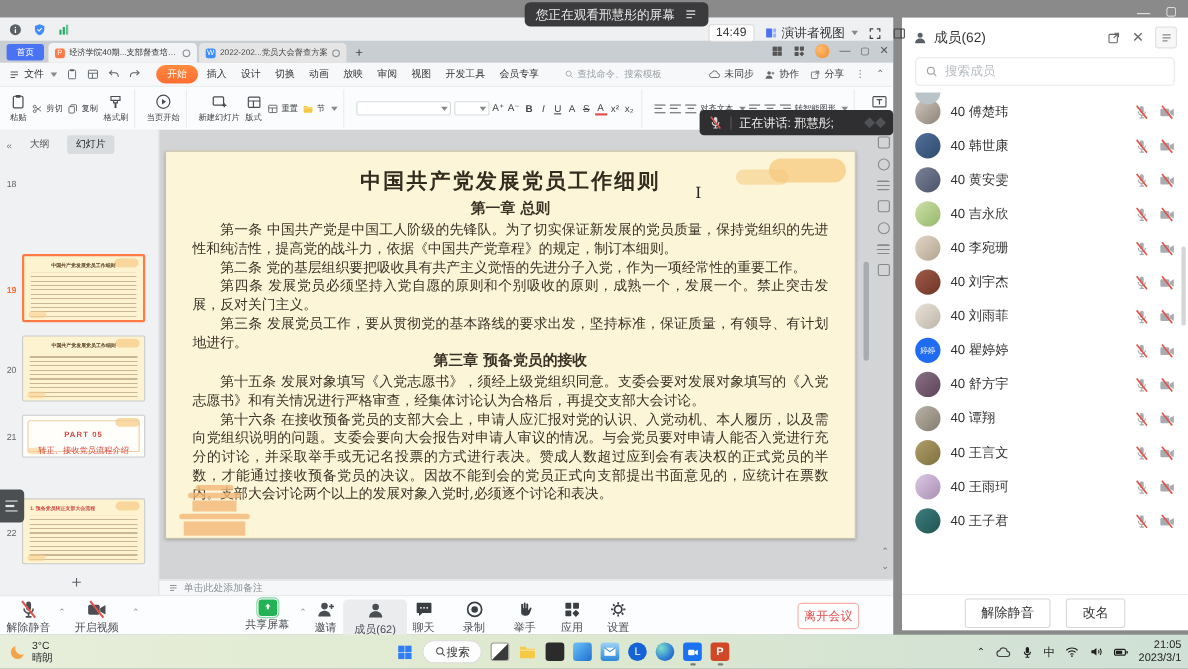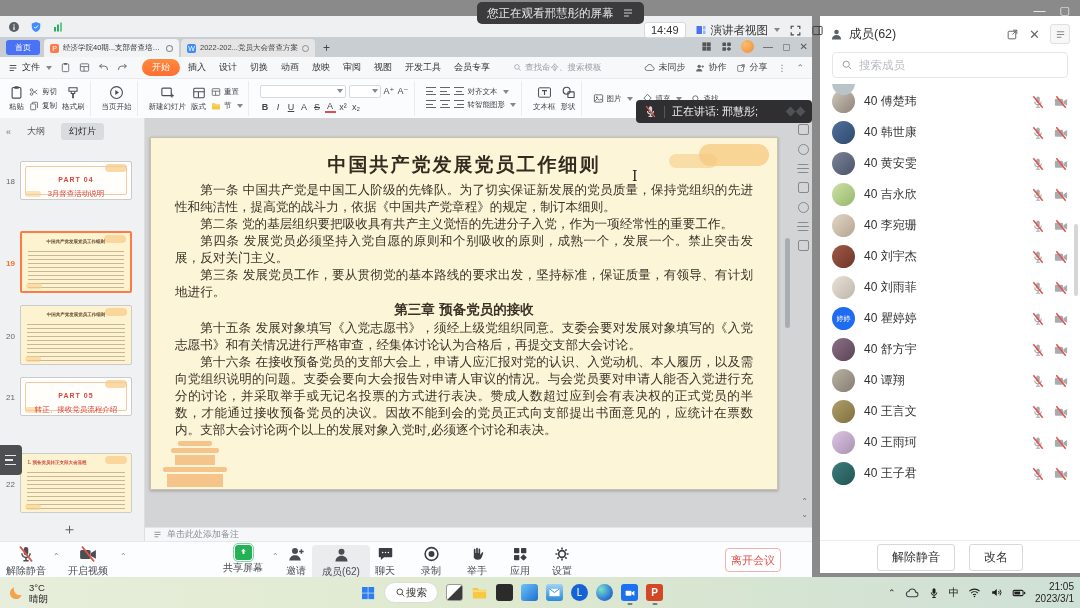--- a/index.html
+++ b/index.html
@@ -30,25 +30,25 @@
   .mi{font-size:9px;color:#333;padding:2px 5px}
   .mi.active{background:linear-gradient(#ff8a3c,#ff6e31);color:#fff;border-radius:9px;padding:2px 10px}
   .mtool{color:#5b6066}
   #menu-search{display:flex;align-items:center;gap:3px;color:#9aa0a6;font-size:8.5px;margin-left:10px}
   #menu-right{margin-left:auto;display:flex;align-items:center;gap:10px;font-size:9px;color:#444}
   .mr-item{display:flex;align-items:center;gap:3px}
   #wps-ribbon{height:40px;background:#fbfcfd;border-bottom:1px solid #e4e6e8;display:flex;align-items:stretch;padding:2px 4px;gap:6px}
   .rgroup{display:flex;align-items:center;gap:5px;padding:0 5px;border-right:1px solid #ececec}
   .rbig{display:flex;flex-direction:column;align-items:center;justify-content:center;gap:2px;color:#444}
   .rbig .lbl,.rsml .lbl{font-size:7.5px;color:#3c3f43;white-space:nowrap}
-  .rcol{display:flex;flex-direction:column;justify-content:center;gap:4px}
+  .rcol{display:flex;justify-content:center;gap:4px}
   .rsml{display:flex;align-items:center;gap:3px;color:#555}
   .fbox{border:1px solid #d7dadd;background:#fff;height:13px;border-radius:2px;display:flex;align-items:center;justify-content:flex-end;padding:0 2px}
   .fmt-letter{font-size:9px;color:#444;width:11px;text-align:center}
-  .pline{display:flex;gap:4px;color:#666}
+  .pline{display:flex;gap:4px;align-items:center;color:#666}
   .pbar{width:10px;height:8px;display:flex;flex-direction:column;justify-content:space-between}
   .pbar i{display:block;height:1px;background:#666}
   .pbar.c i:nth-child(2){margin:0 2px}
   .pbar.r i:nth-child(2){margin-left:3px}
   .pbar.l i:nth-child(2){margin-right:3px}
   
   #wps-body{position:absolute;left:0;top:102px;width:812px;height:409px;display:flex}
   #thumbs{width:145px;background:#f0f1f2;border-right:1px solid #dcdee0;position:relative;height:423px}
   #thumb-head{display:flex;align-items:center;gap:10px;font-size:9px;color:#555;padding:5px 6px 3px}
   #thumb-head .seg.active{background:#d9dcdf;border-radius:3px;padding:2px 8px;color:#222}
@@ -632,28 +632,20 @@
     <div id="thumbs">
       <div id="thumb-head">
         <span style="color:#777">«</span>
         <span class="seg">大纲</span>
         <span class="seg active">幻灯片</span>
       </div>
       <div style="position:relative;display:block;height:380px;overflow:hidden">
 
           <div class="thumb" style="top: 18px;">
             <span class="num">18</span>
-            <div class="card part">
-              <span class="cloud"></span>
-              <div class="in"></div>
-              <div class="pt1" style="margin-top:14px">PART 04</div>
-              <div class="pt2">3月督查活动说明</div>
-
-              <span class="cloud2"></span>
-            </div>
           </div>
 
           <div class="thumb selected" style="top: 88px;">
             <span class="num">19</span>
             <div class="card text">
               <span class="cloud"></span>
 
               <div class="mini-title" style="margin-top:5px">中国共产党发展党员工作细则</div>
               <div class="t-lines"></div>
               <span class="cloud2"></span>
@@ -705,20 +697,21 @@
 
     <div id="slide-area">
       <div id="canvas">
         <div class="deco-cloud">
             <b></b>
             <i></i>
           </div>
         <div id="slide-title">中国共产党发展党员工作细则</div>
         <div>
 
+        <div class="blk h">第一章 总则</div>
             <div class="blk p">第一条 中国共产党是中国工人阶级的先锋队。为了切实保证新发展的党员质量，保持党组织的先进性和纯洁性，提高党的战斗力，依据《中国共产党章程》的规定，制订本细则。</div>
             <div class="blk p">第二条 党的基层组织要把吸收具有共产主义觉悟的先进分子入党，作为一项经常性的重要工作。</div>
             <div class="blk p">第四条 发展党员必须坚持入党自愿的原则和个别吸收的原则，成熟一个，发展一个。禁止突击发展，反对关门主义。</div>
             <div class="blk p">第三条 发展党员工作，要从贯彻党的基本路线的要求出发，坚持标准，保证质量，有领导、有计划地进行。</div>
             <div class="blk h">第三章 预备党员的接收</div>
             <div class="blk p">第十五条 发展对象填写《入党志愿书》，须经上级党组织同意。支委会要对发展对象填写的《入党志愿书》和有关情况进行严格审查，经集体讨论认为合格后，再提交支部大会讨论。</div>
             <div class="blk p">第十六条 在接收预备党员的支部大会上，申请人应汇报对党的认识、入党动机、本人履历，以及需向党组织说明的问题。支委会要向大会报告对申请人审议的情况。与会党员要对申请人能否入党进行充分的讨论，并采取举手或无记名投票的方式进行表决。赞成人数超过应到会有表决权的正式党员的半数，才能通过接收预备党员的决议。因故不能到会的党员正式向支部提出书面意见的，应统计在票数内。支部大会讨论两个以上的发展对象入党时,必须逐个讨论和表决。</div>
           </div>
         <div id="deco-gate">
           <div class="g1"></div>

